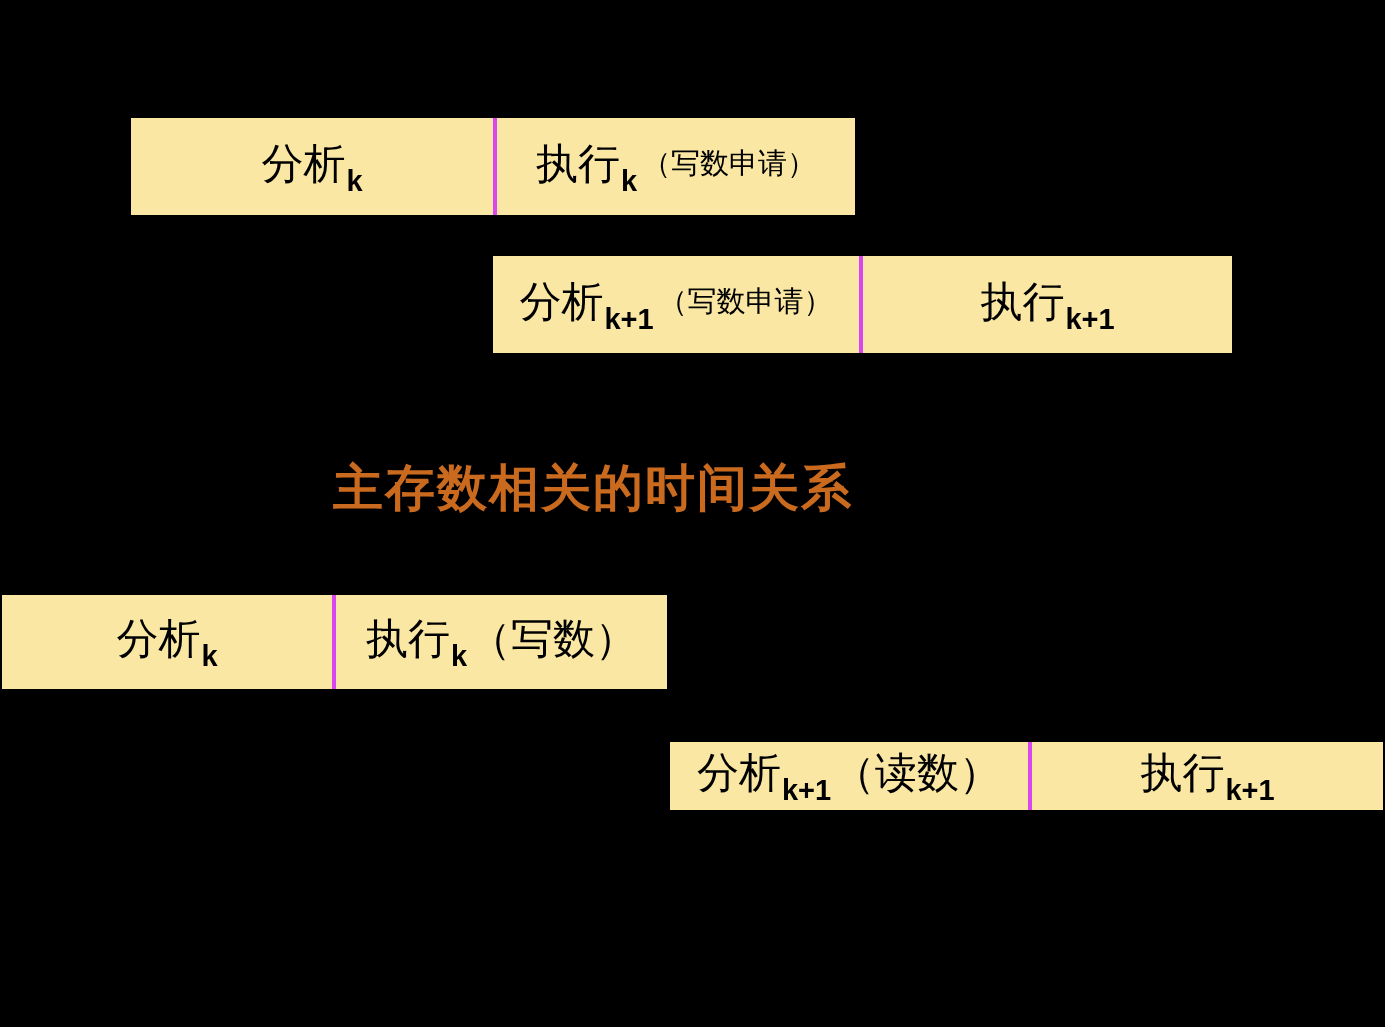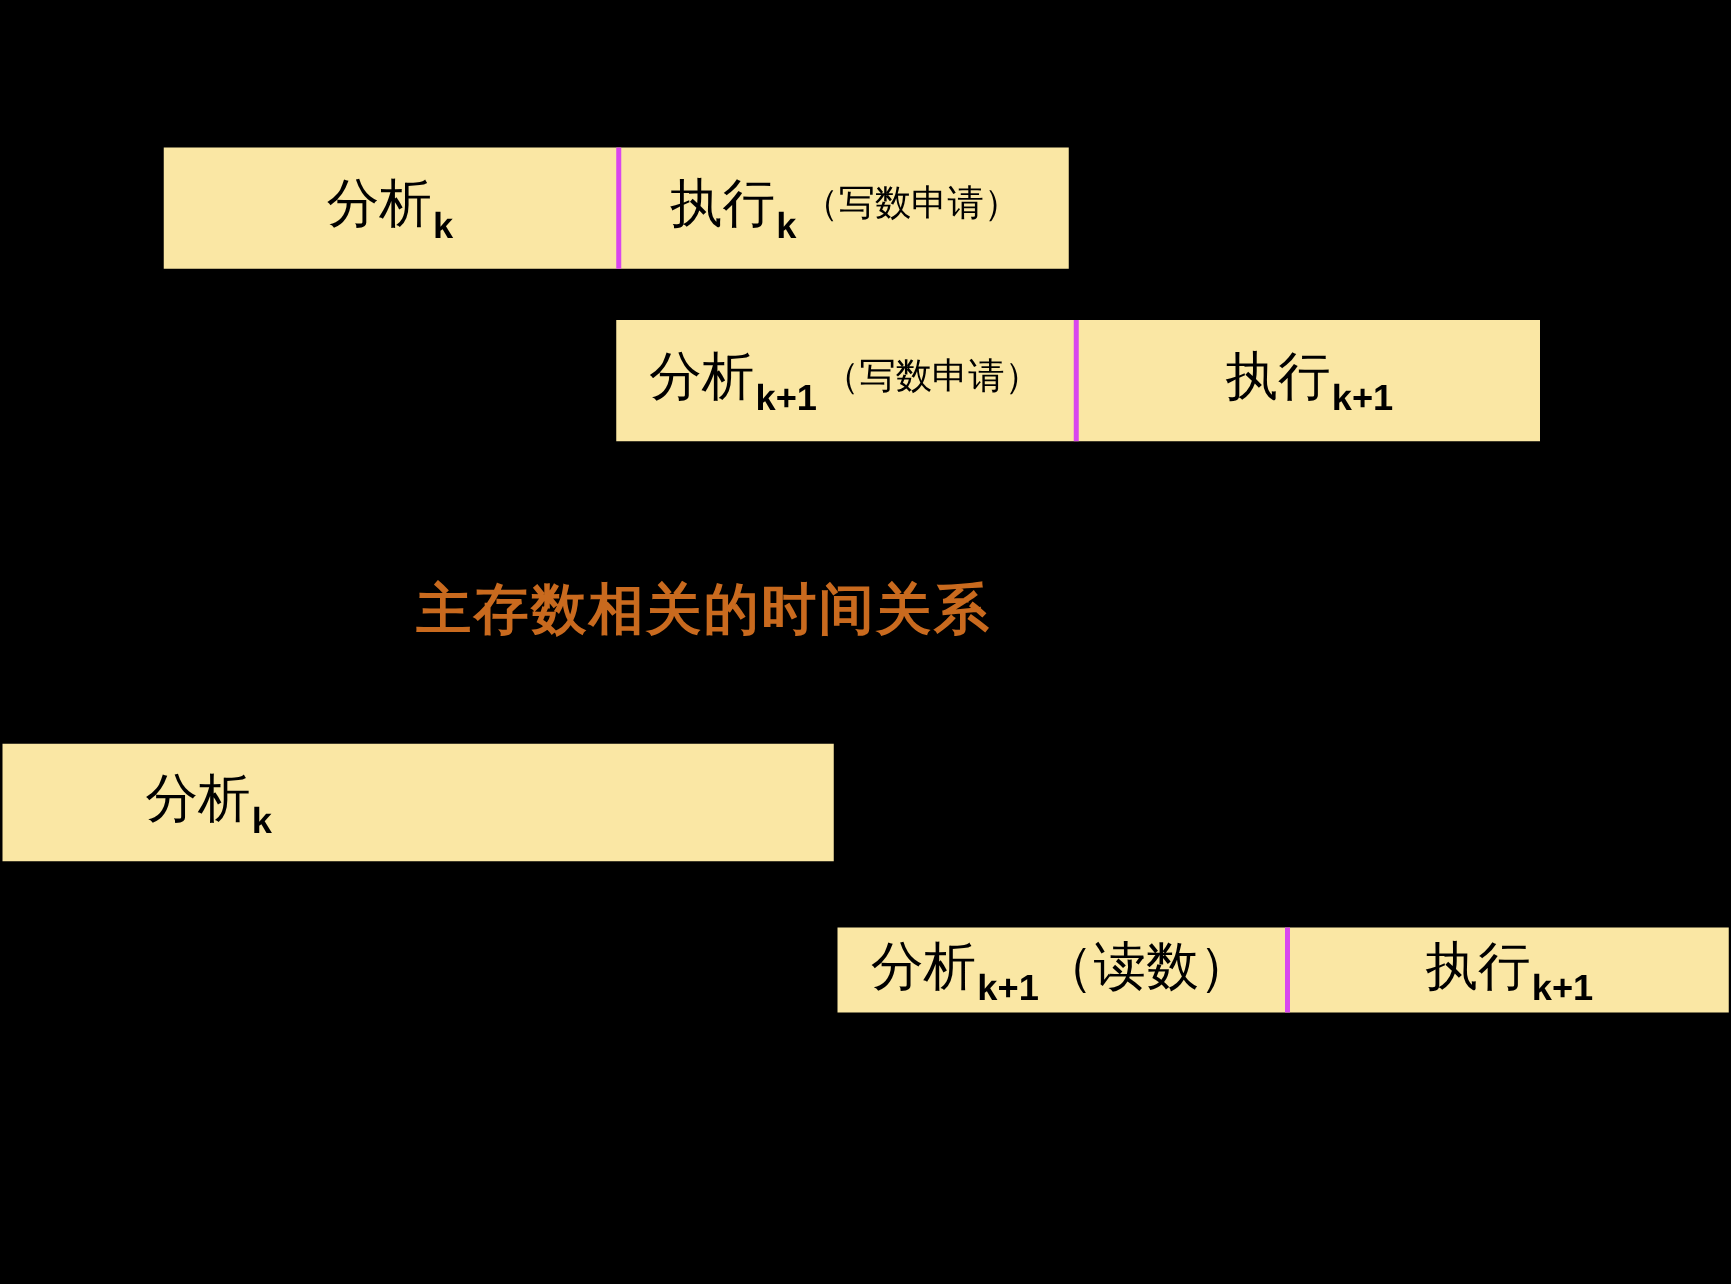--- a/index.html
+++ b/index.html
@@ -50,23 +50,23 @@
   }
   .note-lg {
     font-size: 42px;
     color: #000000;
     margin-left: 2px;
   }
 
   
   .caption {
     position: absolute;
-    font-family: Liberation Sans, sans-serif;
+    font-family: Liberation Mono, monospace;
     font-weight: bold;
-    font-size: 44px;
+    font-size: 50px;
     line-height: 1.2;
     letter-spacing: 2px;
     color: #C96A1E;
     white-space: nowrap;
   }
 </style>
 </head>
 <body>
 
 <div class="stage">
@@ -88,20 +88,23 @@
       <span class="line"><span class="main">执行</span><span class="sub">k+1</span></span>
     </div>
   </div>
 
   <div class="caption" style="left:333px; top:462px;">主存数相关的时间关系</div>
 
   <div class="pbox" style="left:2px; top:595px; width:665px; height:94px;">
     <div class="cell" style="width:330px;">
       <span class="line"><span class="main">分析</span><span class="sub">k</span></span>
     </div>
+    <div class="cell divided" style="flex:1;">
+      <span class="line"><span class="main">执行</span><span class="sub">k</span><span class="note-lg">（写数）</span></span>
+    </div>
   </div>
 
   <div class="pbox" style="left:670px; top:742px; width:713px; height:68px;">
     <div class="cell" style="width:358px;">
       <span class="line"><span class="main">分析</span><span class="sub">k+1</span><span class="note-lg">（读数）</span></span>
     </div>
     <div class="cell divided" style="flex:1;">
       <span class="line"><span class="main">执行</span><span class="sub">k+1</span></span>
     </div>
   </div>

